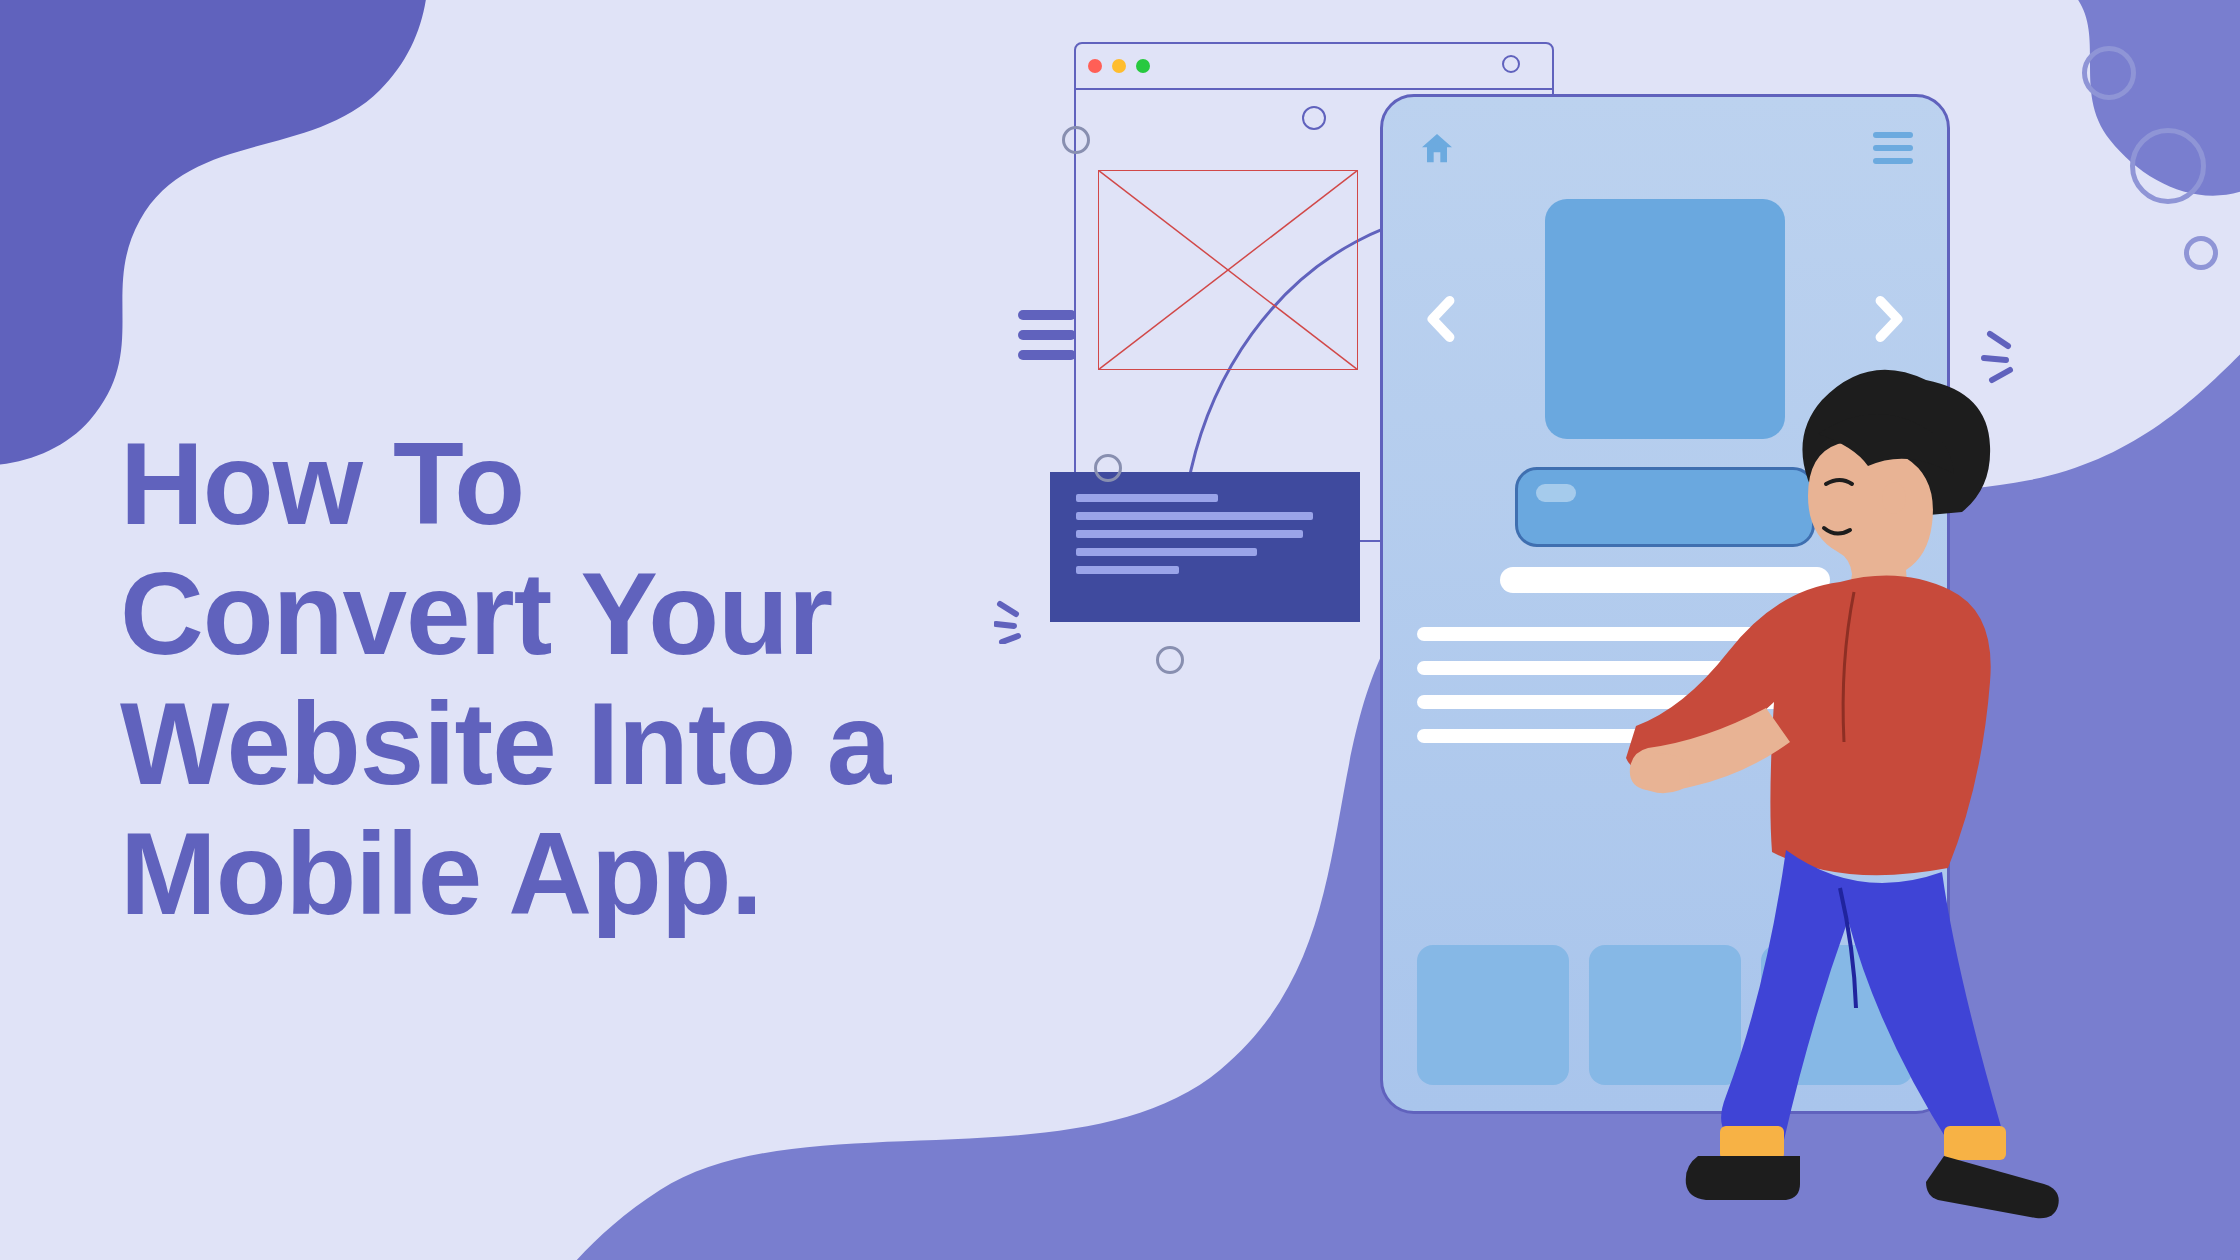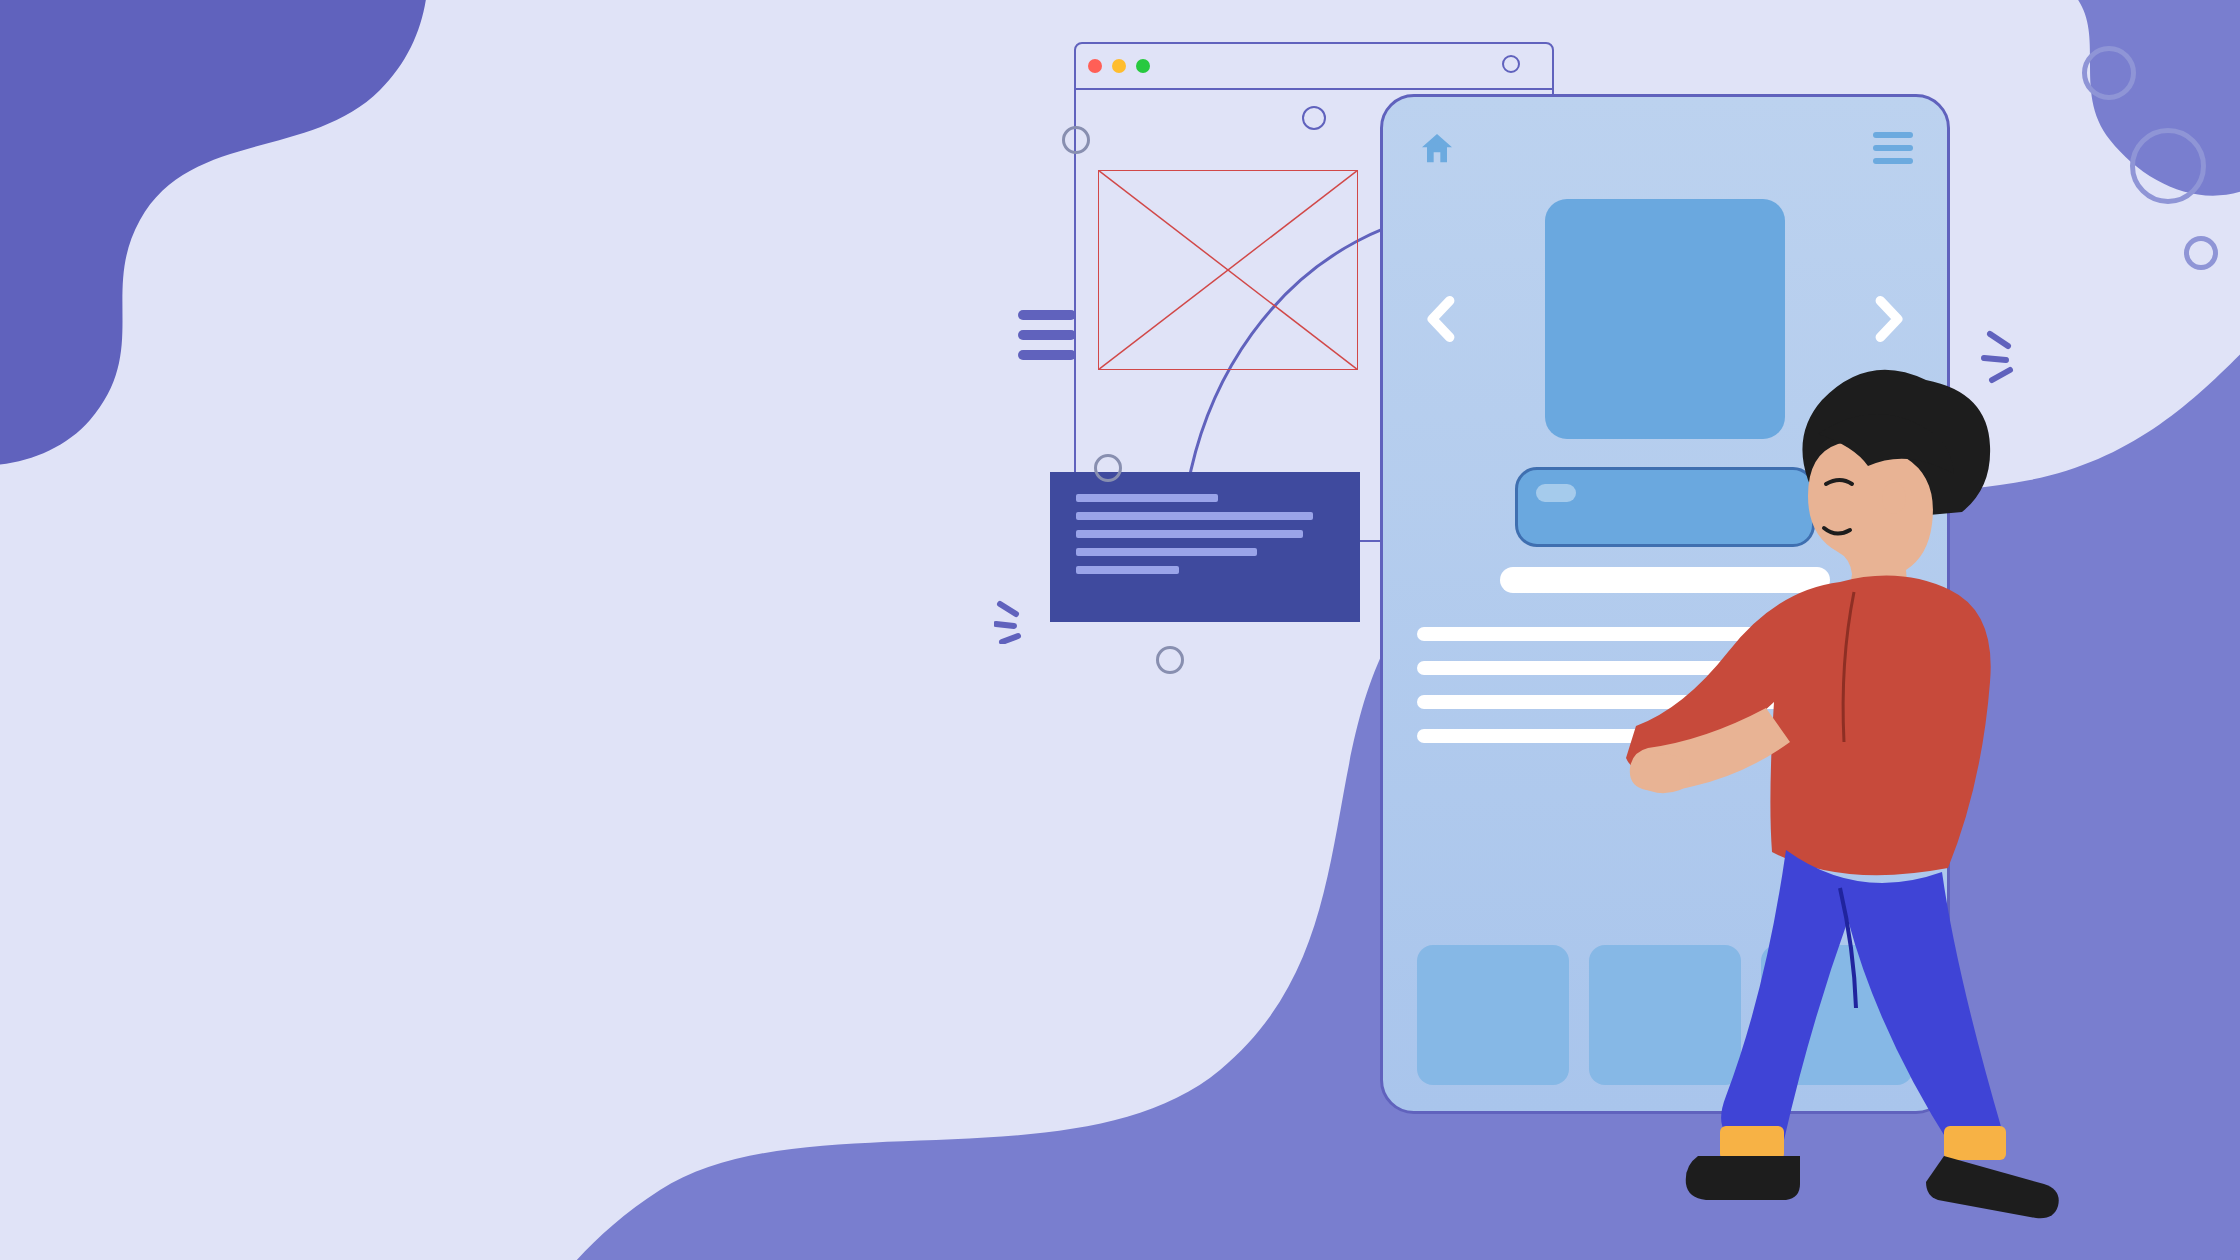--- a/index.html
+++ b/index.html
@@ -121,20 +121,24 @@
   </svg>
 
   <svg class="blob blob-tr" viewBox="0 0 360 320">
     <path fill="#797ecf" d="M360,0 L360,210 C300,260 230,230 190,180 C150,130 190,70 150,30 C130,10 110,0 110,0 Z"></path>
   </svg>
 
   <span class="bubble b1"></span>
   <span class="bubble b2"></span>
   <span class="bubble b3"></span>
 
+  <h1 class="title">How To
+Convert Your
+Website Into a
+Mobile App.</h1>
 
   <div class="illus browser">
     <div class="titlebar">
       <span class="dot dot-r"></span>
       <span class="dot dot-y"></span>
       <span class="dot dot-g"></span>
       <span class="urlslot"><span class="ring-s"></span></span>
     </div>
     <span class="top-ring"></span>
   </div>

